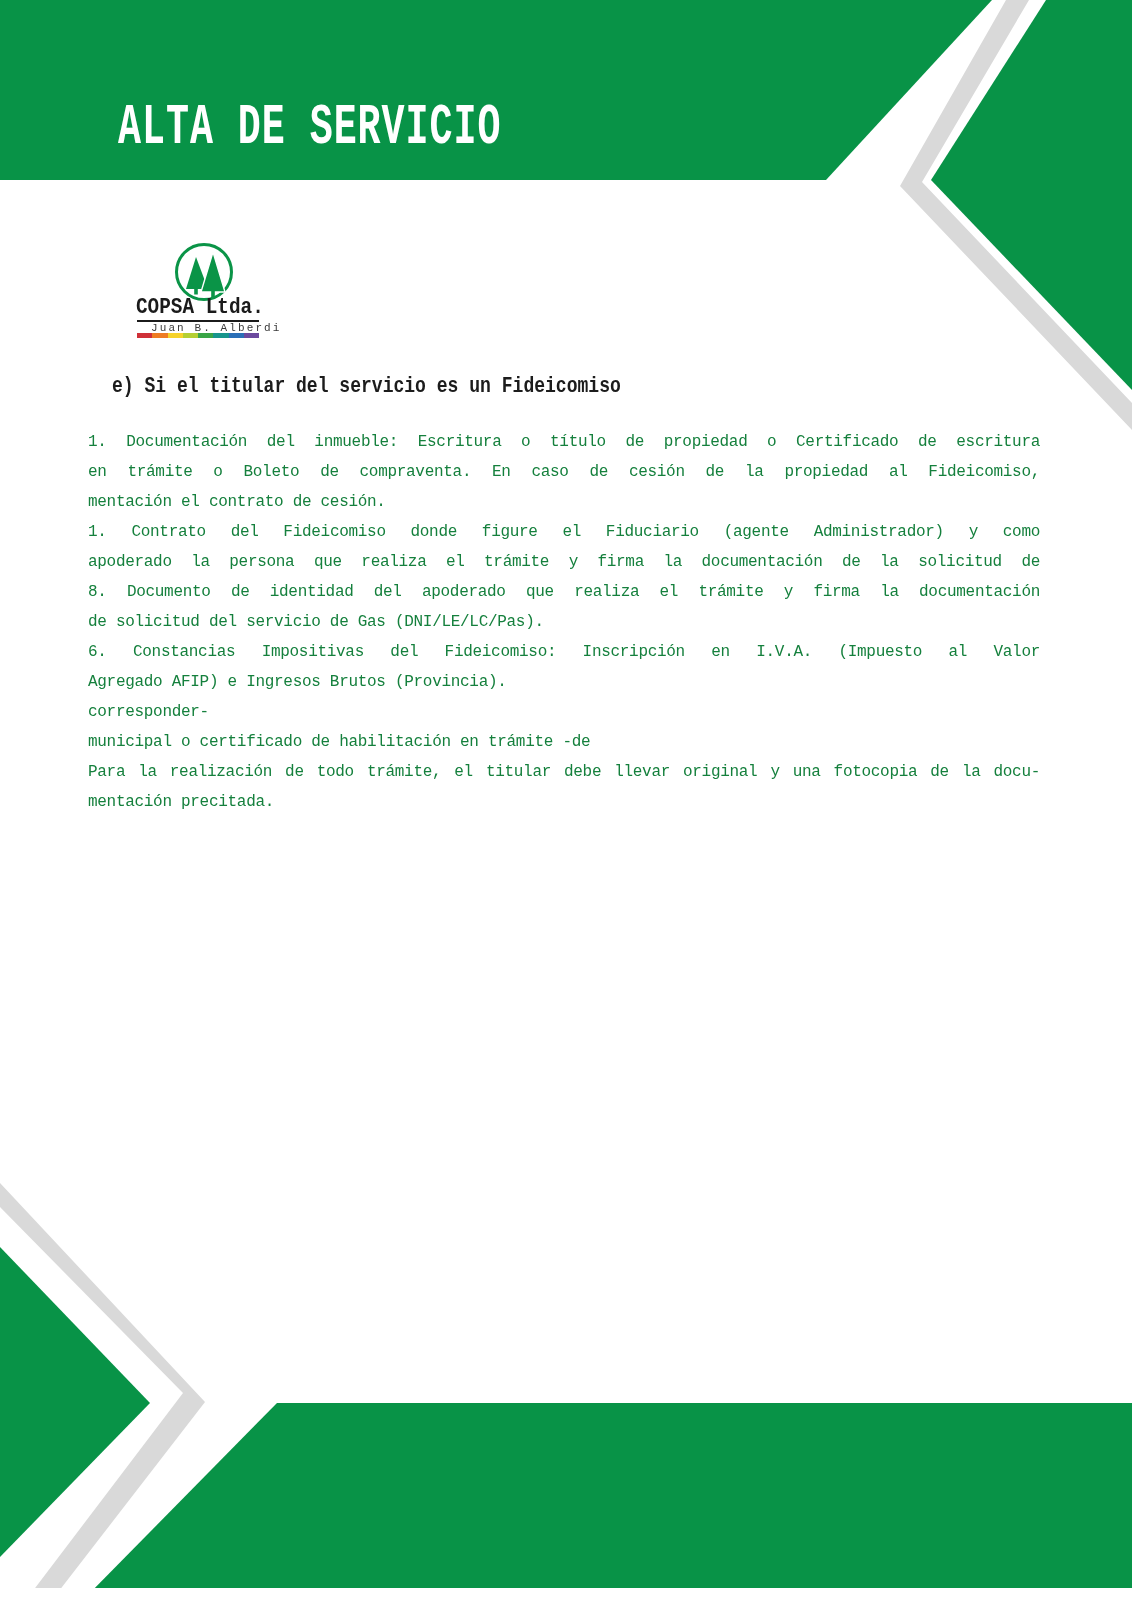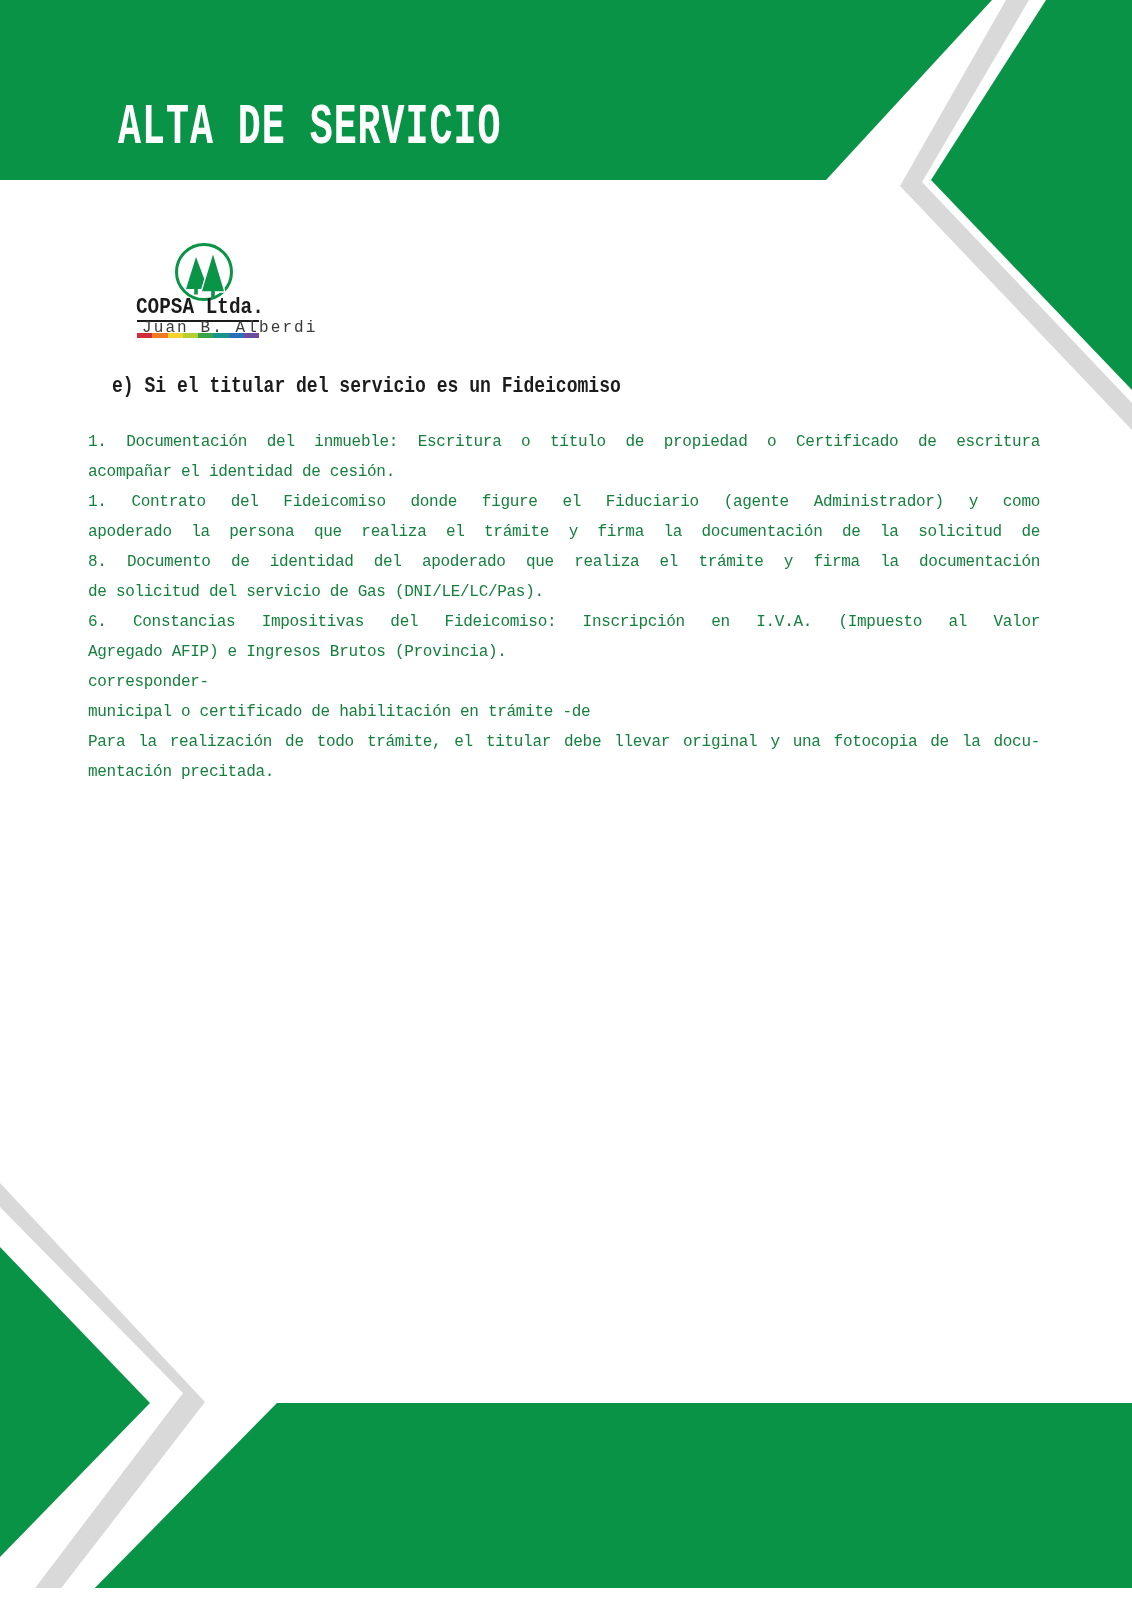--- a/index.html
+++ b/index.html
@@ -9,21 +9,21 @@
   .title{position:absolute;left:118px;top:96px;font-size:58px;line-height:64px;font-weight:700;
          color:#ffffff;letter-spacing:1.5px;transform:scaleX(.66);transform-origin:left top;
          white-space:nowrap;}
   .logo{position:absolute;left:0;top:0;}
   .logo-circle{position:absolute;left:175px;top:243px;width:52px;height:52px;background:#ffffff;
          border:3px solid #0a9447;border-radius:50%;}
   .logo-circle svg{position:absolute;left:0;top:0;}
   .company{position:absolute;left:136px;top:297px;font-size:22px;line-height:22px;font-weight:800;
          color:#1b1b1b;transform:scaleX(.88);transform-origin:left top;white-space:nowrap;}
   .logo-rule{position:absolute;left:137px;top:319.5px;width:122px;height:2.5px;background:#1b1b1b;}
-  .sublabel{position:absolute;left:142px;top:321.5px;font-size:16px;line-height:13.5px;color:#3a3a3a;
+  .sublabel{position:absolute;left:151px;top:321.5px;font-size:11px;line-height:13.5px;color:#3a3a3a;
          letter-spacing:2.1px;white-space:nowrap;}
   .rainbow{position:absolute;left:137px;top:333px;width:122px;height:5px;}
   .heading{position:absolute;left:112px;top:372px;font-size:22px;line-height:30px;font-weight:700;
          color:#1c1c1c;transform:scaleX(.82);transform-origin:left top;white-space:nowrap;}
   .body{position:absolute;left:88px;top:427px;width:952px;color:#15803d;font-size:16px;
          letter-spacing:-0.3px;}
   .bline{height:30px;line-height:30px;white-space:nowrap;}
   .bline.j{text-align:justify;text-align-last:justify;}
 </style>
 </head>
@@ -54,21 +54,22 @@
     <div class="company">COPSA Ltda.</div>
     <div class="logo-rule"></div>
     <div class="sublabel">Juan B. Alberdi</div>
     <div class="rainbow" style="background: linear-gradient(to right, rgb(207, 48, 56) 0%, rgb(207, 48, 56) 12.5%, rgb(238, 124, 35) 12.5%, rgb(238, 124, 35) 25%, rgb(246, 211, 42) 25%, rgb(246, 211, 42) 37.5%, rgb(181, 207, 51) 37.5%, rgb(181, 207, 51) 50%, rgb(58, 165, 71) 50%, rgb(58, 165, 71) 62.5%, rgb(23, 149, 140) 62.5%, rgb(23, 149, 140) 75%, rgb(43, 111, 183) 75%, rgb(43, 111, 183) 87.5%, rgb(108, 74, 158) 87.5%, rgb(108, 74, 158) 100%);"></div>
   </div>
 
   <div class="heading">e) Si el titular del servicio es un Fideicomiso</div>
 
   <div class="body">
       <div class="bline j">1. Documentación del inmueble: Escritura o título de propiedad o Certificado de escritura</div>
-      <div class="bline">acompañar el identidad de cesión.</div>
+      <div class="bline j">en trámite o Boleto de compraventa. En caso de cesión de la propiedad al Fideicomiso,</div>
+      <div class="bline">mentación el contrato de cesión.</div>
       <div class="bline j">1. Contrato del Fideicomiso donde figure el Fiduciario (agente Administrador) y como</div>
       <div class="bline j">apoderado la persona que realiza el trámite y firma la documentación de la solicitud de</div>
       <div class="bline j">8. Documento de identidad del apoderado que realiza el trámite y firma la documentación</div>
       <div class="bline">de solicitud del servicio de Gas (DNI/LE/LC/Pas).</div>
       <div class="bline j">6. Constancias Impositivas del Fideicomiso: Inscripción en I.V.A. (Impuesto al Valor</div>
       <div class="bline">Agregado AFIP) e Ingresos Brutos (Provincia).</div>
       <div class="bline">corresponder-</div>
       <div class="bline">municipal o certificado de habilitación en trámite -de</div>
       <div class="bline j">Para la realización de todo trámite, el titular debe llevar original y una fotocopia de la docu-</div>
       <div class="bline">mentación precitada.</div>

